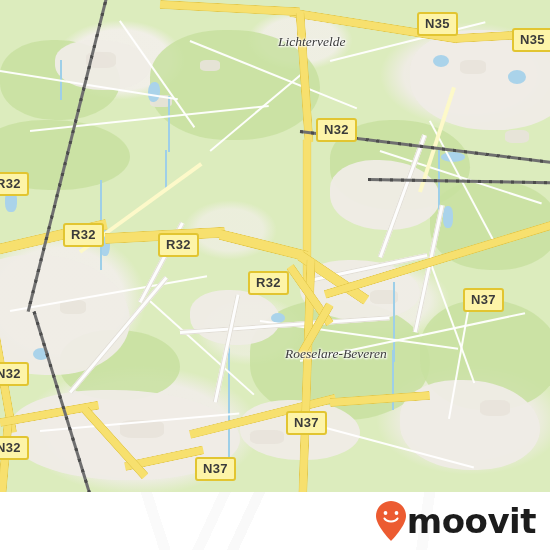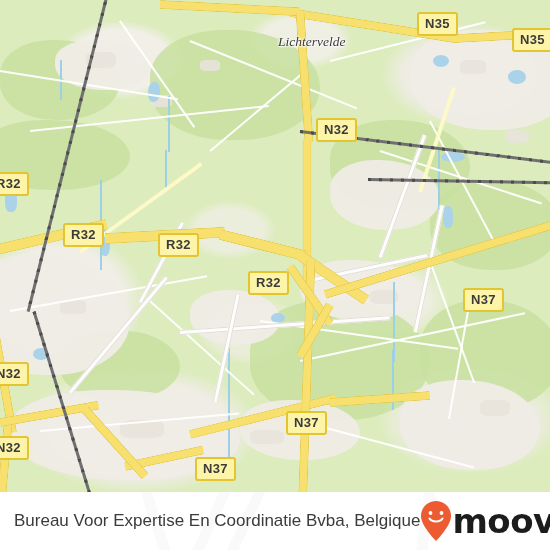--- a/index.html
+++ b/index.html
@@ -237,41 +237,41 @@
     <div class="road-main" style="left:8px;top:420px;width:90px;transform:rotate(95deg);"></div>
     <div class="road-main" style="left:0px;top:418px;width:100px;transform:rotate(-10deg);"></div>
     <div class="road-main" style="left:85px;top:405px;width:90px;transform:rotate(48deg);"></div>
 
     <div class="rail" style="left:108px;top:-10px;width:330px;transform:rotate(104deg);"></div>
     <div class="rail" style="left:34px;top:310px;width:200px;transform:rotate(73deg);"></div>
     <div class="rail" style="left:300px;top:130px;width:270px;transform:rotate(7deg);"></div>
     <div class="rail" style="left:368px;top:178px;width:200px;transform:rotate(1deg);"></div>
 
     <div class="place" style="left:278px;top:9px;margin-top:25px;">Lichtervelde</div>
+    <div class="place" style="left:285px;top:346px;">Roeselare-Beveren</div>
 
     <div class="shield" style="left:316px;top:118px;">N32</div>
     <div class="shield" style="left:417px;top:12px;">N35</div>
     <div class="shield" style="left:512px;top:28px;">N35</div>
     <div class="shield" style="left:-12px;top:172px;">R32</div>
     <div class="shield" style="left:63px;top:223px;">R32</div>
     <div class="shield" style="left:158px;top:233px;">R32</div>
     <div class="shield" style="left:248px;top:271px;">R32</div>
     <div class="shield" style="left:463px;top:288px;">N37</div>
     <div class="shield" style="left:286px;top:411px;">N37</div>
     <div class="shield" style="left:195px;top:457px;">N37</div>
     <div class="shield" style="left:-12px;top:362px;">N32</div>
     <div class="shield" style="left:-12px;top:436px;">N32</div>
 
 
   </div>
 
   <div class="footer">
     <div class="footer-wm"></div>
     <div class="footer-row">
-      <span class="footer-title">Bureau Voor Expertise En Coordinatie Bvba, Belgique</span>
       <span class="brand">
         <span style="display:flex;align-items:center;">
           <svg width="32" height="42" viewBox="0 0 32 42" aria-hidden="true">
             <path d="M16 1 C7.7 1 1 7.7 1 16 C1 26 16 41 16 41 C16 41 31 26 31 16 C31 7.7 24.3 1 16 1 Z" fill="#ec5b31"></path>
             <circle cx="10.5" cy="13" r="1.9" fill="#ffffff"></circle>
             <circle cx="21.5" cy="13" r="1.9" fill="#ffffff"></circle>
             <path d="M9.5 18.5 C11.8 22.4 20.2 22.4 22.5 18.5" fill="none" stroke="#ffffff" stroke-width="2.1" stroke-linecap="round"></path>
           </svg>
         </span>
         <span class="brand-word">moovit</span>

